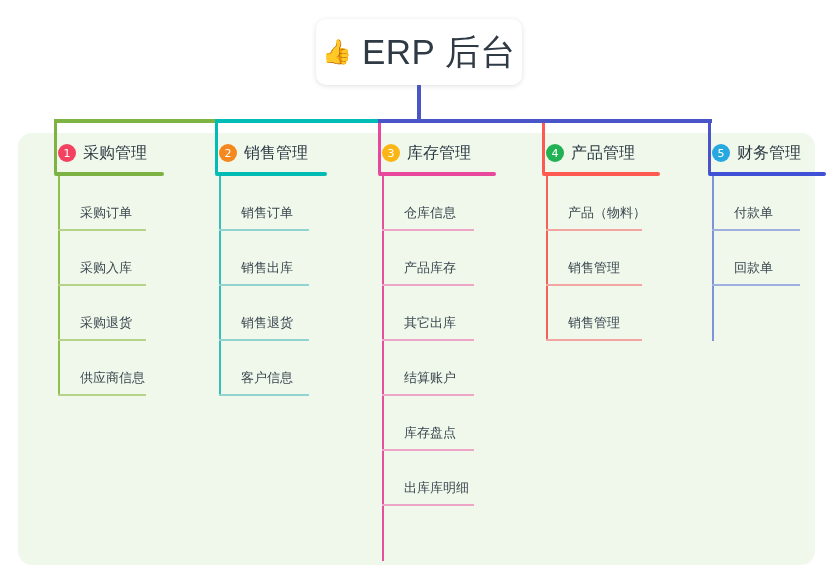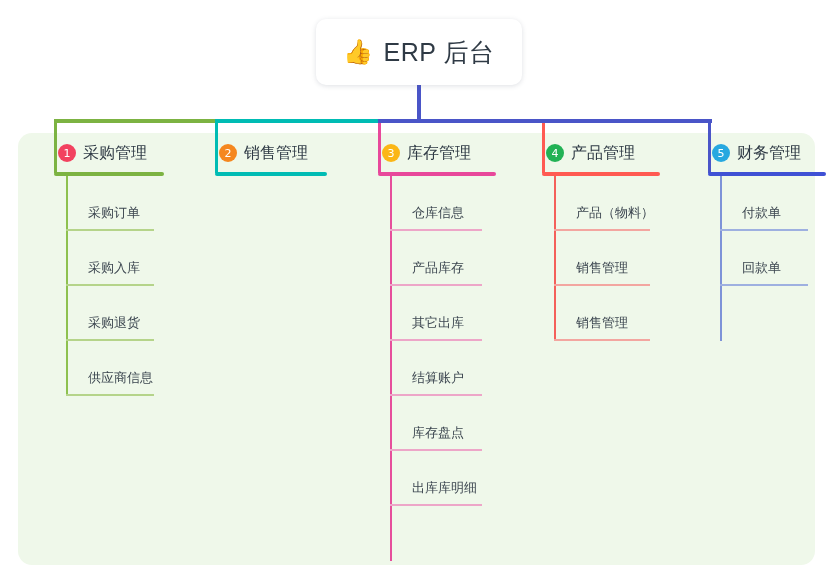--- a/index.html
+++ b/index.html
@@ -19,21 +19,21 @@
     width:206px;height:66px;
     background:#ffffff;
     border-radius:10px;
     box-shadow:0 1px 5px rgba(90,100,120,.20);
     display:flex;align-items:center;justify-content:center;
     gap:10px;
     z-index:6;
   }
   .title-emoji{font-size:24px;line-height:1;font-family:"DejaVu Sans",sans-serif;}
   .title-text{
-    font-size:25px;color:#2f3a45;letter-spacing:.5px;
+    font-size:35px;color:#2f3a45;letter-spacing:.5px;
     white-space:nowrap;
   }
 
   
   .conn{position:absolute;z-index:2;}
 
   
   .panel{
     position:absolute;
     left:18px;top:133px;
@@ -57,21 +57,21 @@
     display:flex;align-items:center;justify-content:center;
     flex:0 0 auto;
     font-family:"DejaVu Sans",sans-serif;
   }
   .col-title{font-size:16px;color:#2f3a45;}
   .head-rule{
     height:4px;border-radius:2px;
     margin-top:7px;
     margin-left:18px;
   }
-  .items{position:relative;margin-left:30px;}
+  .items{position:relative;margin-left:22px;}
   .spine{position:absolute;left:0;top:0;width:2px;}
   .item{
     position:relative;
     height:55px;
     padding-left:20px;
     box-sizing:border-box;
   }
   .item-label{
     position:absolute;
     left:22px;bottom:9px;
@@ -134,20 +134,39 @@
             <div class="item-rule" style="background: rgb(181, 212, 138); width: 88px;"></div>
           </div>
         </div>
       </div>
       <div class="col" style="left: 197px;">
         <div class="col-head">
           <span class="badge" style="background: rgb(245, 135, 31);">2</span>
           <span class="col-title">销售管理</span>
         </div>
         <div class="head-rule" style="background: rgb(0, 188, 180); width: 112px;"></div>
+        <div class="items">
+          <div class="spine" style="background: rgb(53, 191, 182); height: 220px;"></div>
+          <div class="item">
+            <span class="item-label">销售订单</span>
+            <div class="item-rule" style="background: rgb(143, 212, 206); width: 90px;"></div>
+          </div>
+          <div class="item">
+            <span class="item-label">销售出库</span>
+            <div class="item-rule" style="background: rgb(143, 212, 206); width: 90px;"></div>
+          </div>
+          <div class="item">
+            <span class="item-label">销售退货</span>
+            <div class="item-rule" style="background: rgb(143, 212, 206); width: 90px;"></div>
+          </div>
+          <div class="item">
+            <span class="item-label">客户信息</span>
+            <div class="item-rule" style="background: rgb(143, 212, 206); width: 90px;"></div>
+          </div>
+        </div>
       </div>
       <div class="col" style="left: 360px;">
         <div class="col-head">
           <span class="badge" style="background: rgb(251, 182, 22);">3</span>
           <span class="col-title">库存管理</span>
         </div>
         <div class="head-rule" style="background: rgb(232, 72, 155); width: 118px;"></div>
         <div class="items">
           <div class="spine" style="background: rgb(230, 79, 156); height: 385px;"></div>
           <div class="item">

